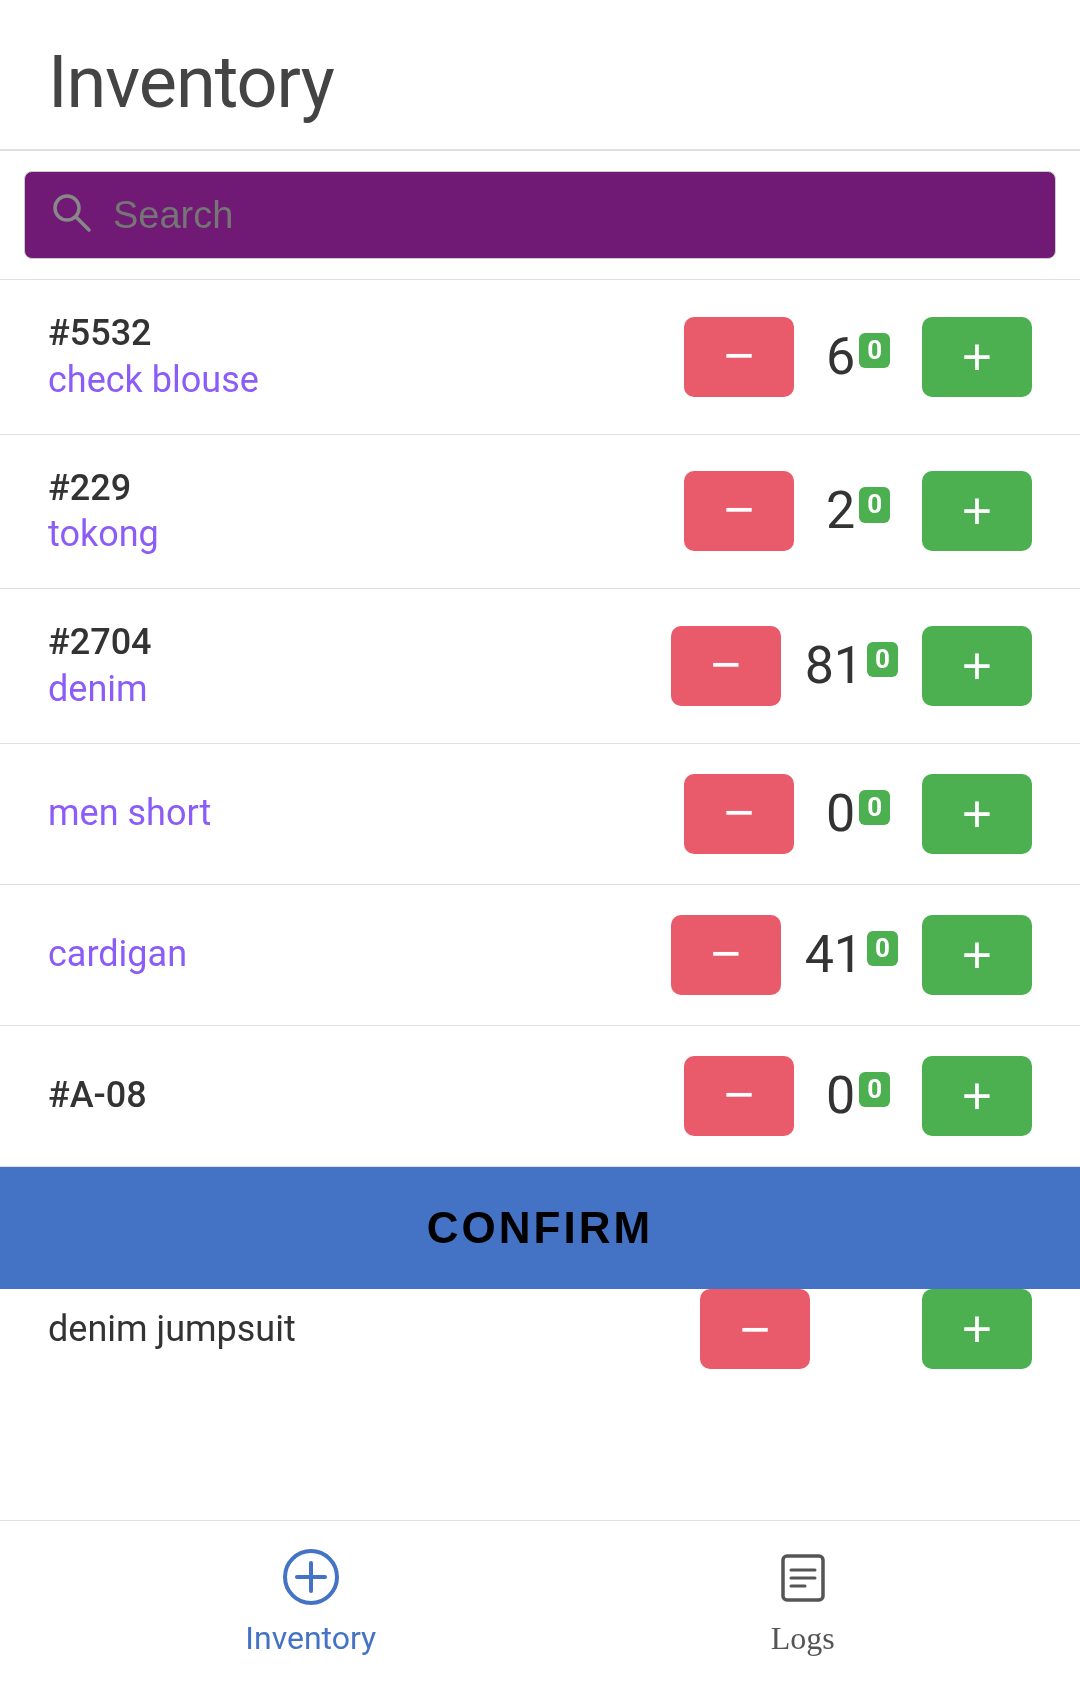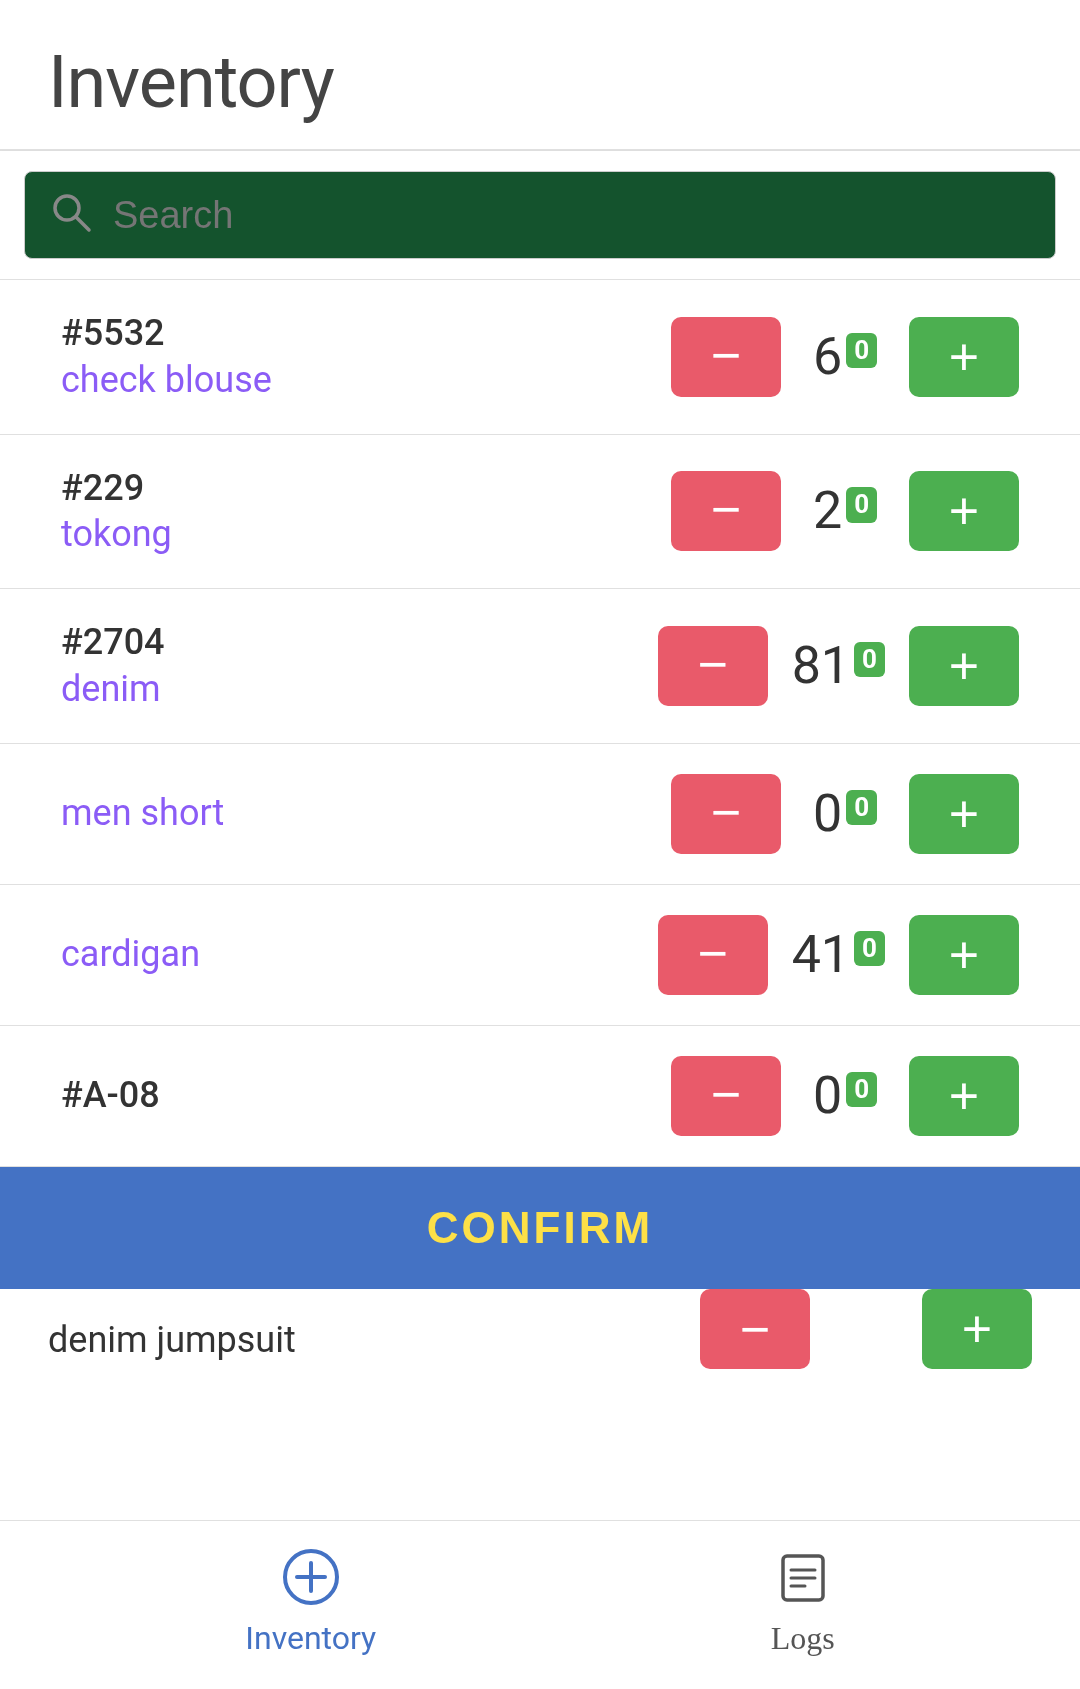--- a/index.html
+++ b/index.html
@@ -43,21 +43,21 @@
       border-bottom: 1px solid #e0e0e0;
       box-shadow: 0 2px 4px rgba(0,0,0,0.08);
     }
 
     .search-bar {
       display: flex;
       align-items: center;
       border: 1.5px solid #ccc;
       border-radius: 8px;
       padding: 18px 24px;
-      background: #14532d;
+      background: #701a75;
     }
 
     .search-icon-wrap {
       margin-right: 20px;
       color: #888;
       font-size: 38px;
       line-height: 1;
     }
 
     .search-input {
@@ -72,21 +72,21 @@
     
     .item-list {
       flex: 1;
       background: #fff;
       overflow: hidden;
     }
 
     .item-row {
       display: flex;
       align-items: center;
-      padding: 30px 61px;
+      padding: 30px 48px;
       border-bottom: 1.5px solid #e0e0e0;
       background: #fff;
     }
 
     .item-info {
       flex: 1;
     }
 
     .item-code {
       font-size: 36px;
@@ -172,20 +172,21 @@
     .btn-plus-symbol {
       color: #fff;
       font-size: 52px;
       font-weight: 300;
       line-height: 1;
     }
 
     
     .item-row-partial {
       display: flex;
+      align-items: center;
       padding: 30px 48px;
       background: #fff;
       overflow: hidden;
       height: 80px;
     }
 
     .item-partial-name {
       font-size: 36px;
       color: #333;
       flex: 1;
@@ -221,21 +222,21 @@
     .confirm-bar {
       background: #4472c4;
       padding: 0;
       position: relative;
     }
 
     .confirm-btn {
       width: 100%;
       background: #4472c4;
       border: none;
-      color: #fde047;
+      color: #000000;
       font-size: 44px;
       font-weight: 600;
       letter-spacing: 3px;
       padding: 36px;
       cursor: pointer;
       text-align: center;
     }
 
     
     .bottom-nav {

